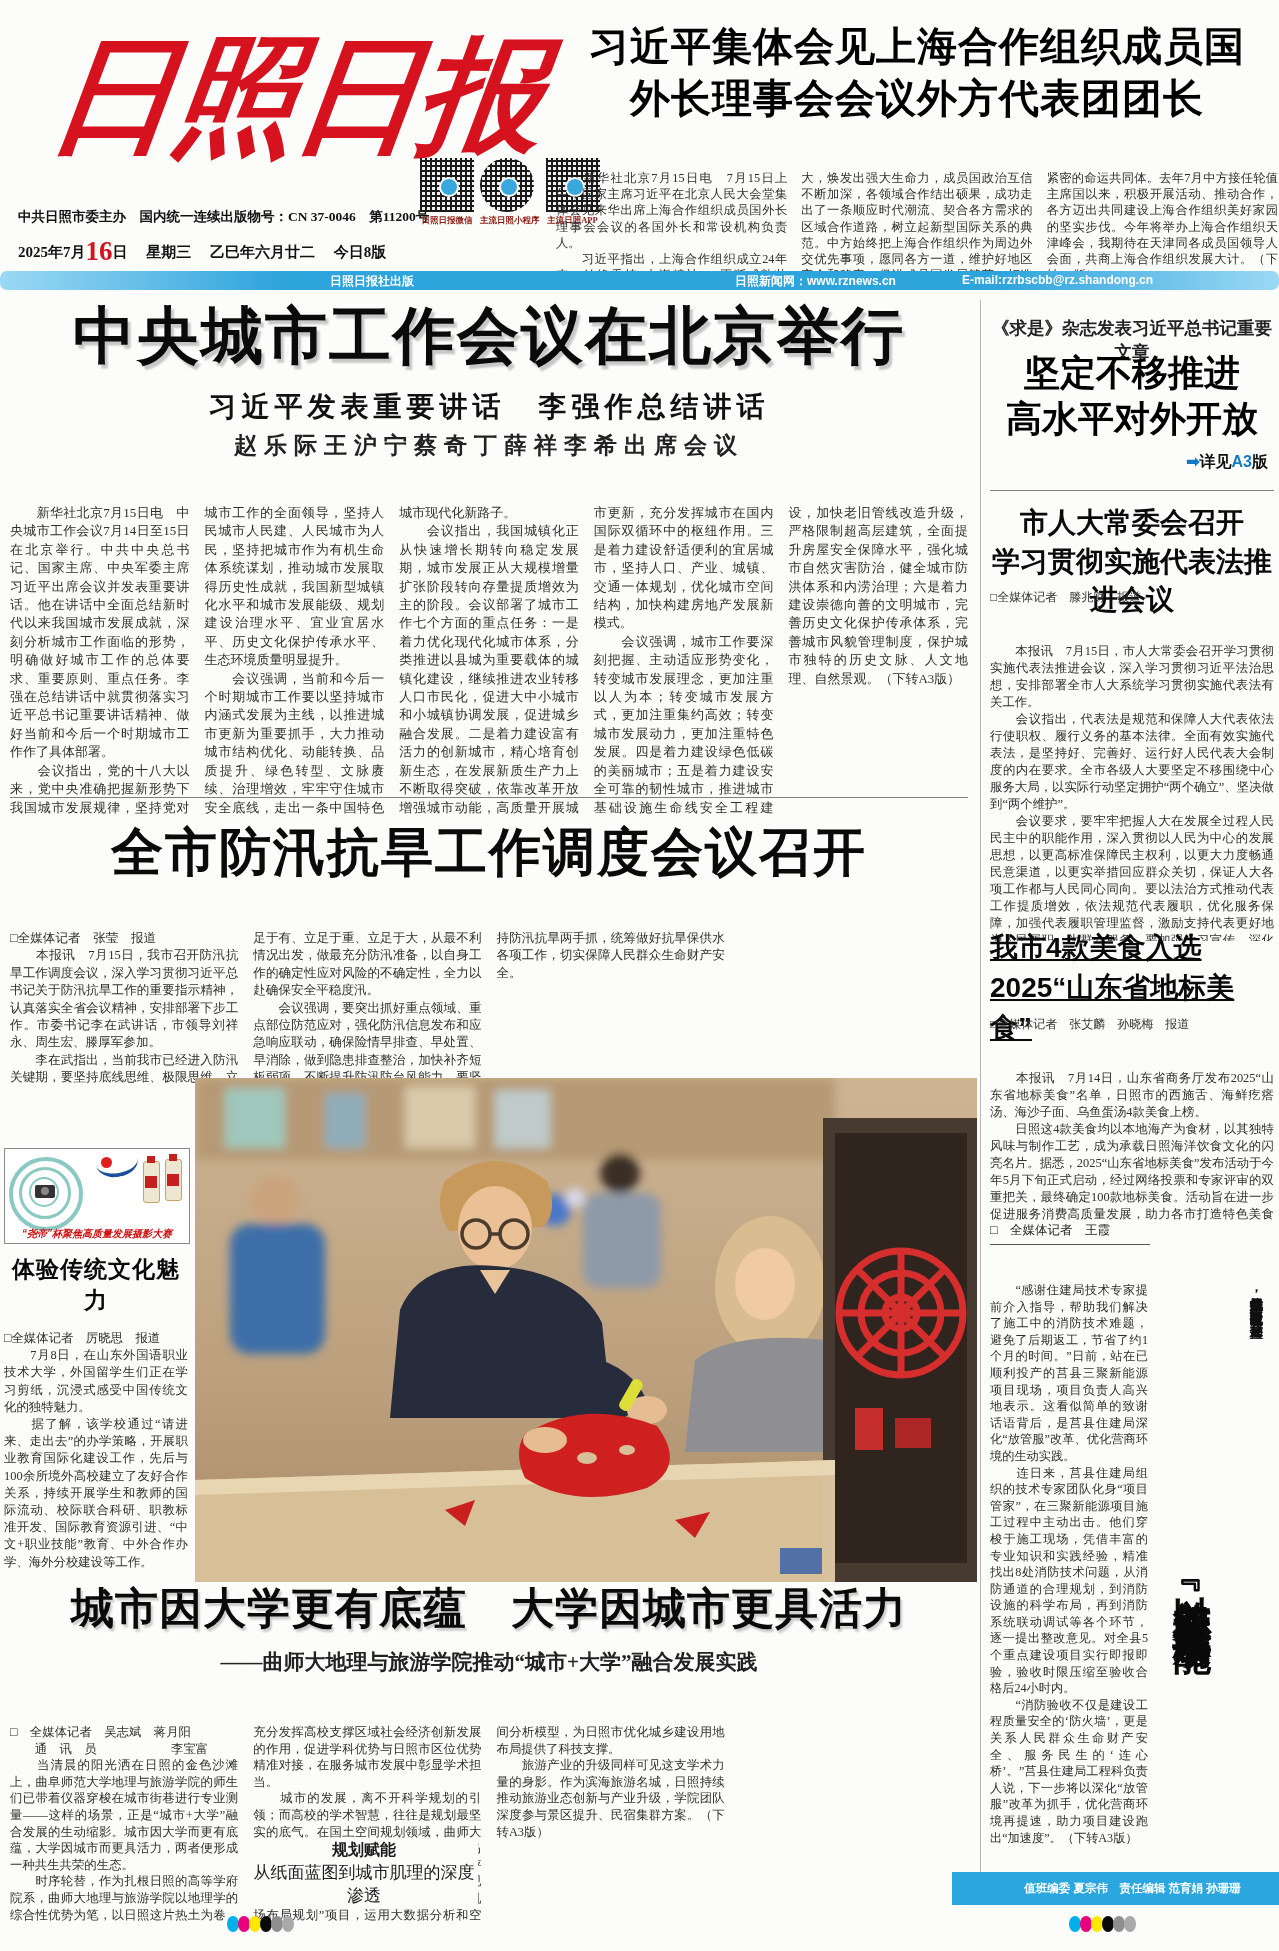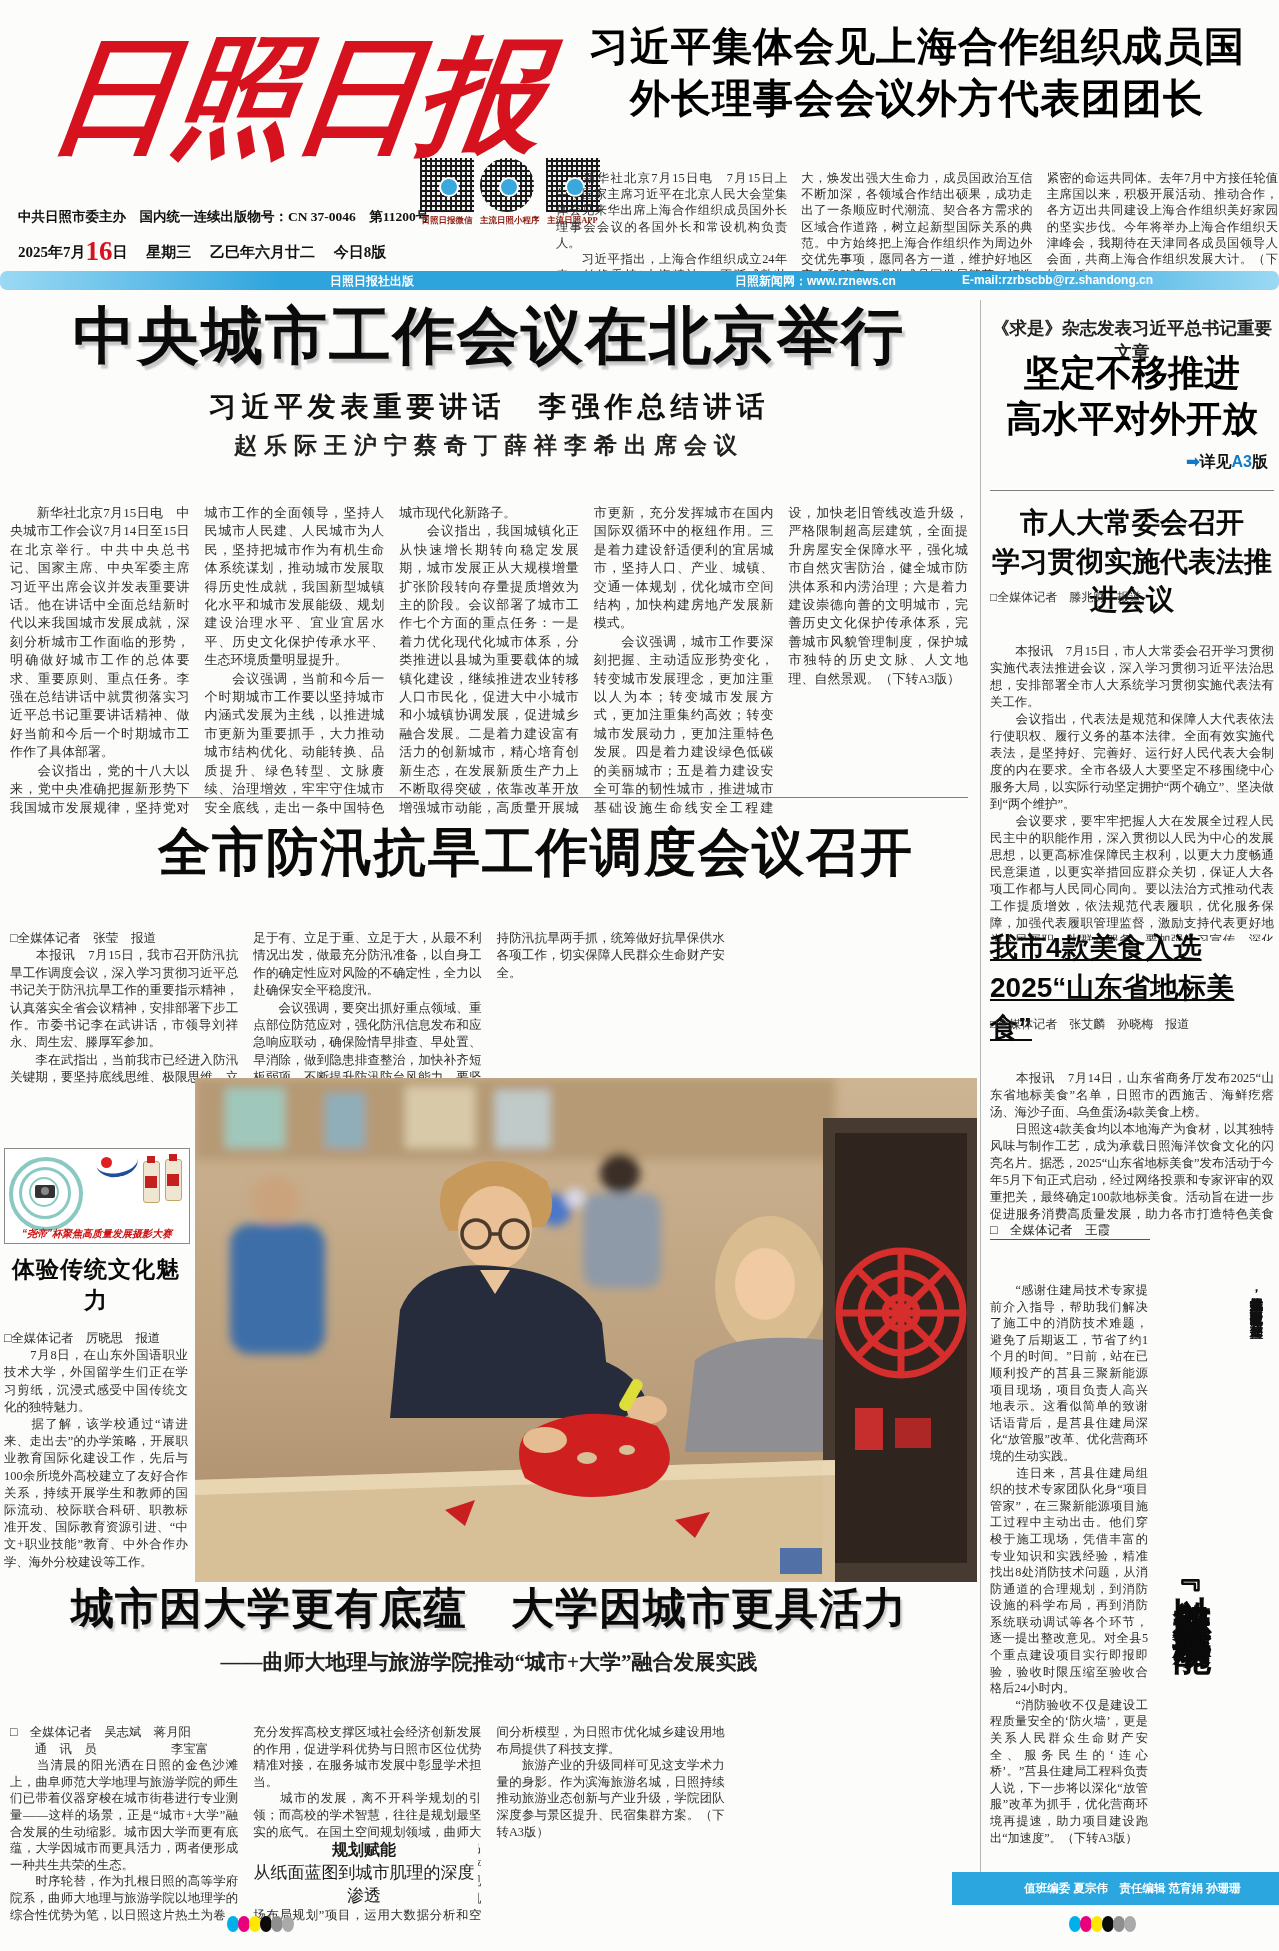--- a/index.html
+++ b/index.html
@@ -37,37 +37,37 @@
   
   .lead-headline{left:0;top:294px;width:978px;font-size:62px;font-weight:900;letter-spacing:2px;color:#0a0a0a;
        text-shadow:3px 4px 2px #c7c7c7;text-align:center;}
   .lead-deck1{left:0;top:388px;width:978px;font-size:28px;font-weight:800;letter-spacing:5px;text-align:center;color:#111;}
   .lead-deck2{left:0;top:430px;width:978px;font-size:23px;font-weight:600;letter-spacing:7px;text-align:center;
        color:#222;font-family:"Liberation Serif",serif;}
   .lead-body{left:10px;top:472px;width:958px;height:318px;column-count:5;column-gap:15px;column-fill:auto;
        font-size:13px;line-height:18.4px;}
   .hrule{border-top:1px solid #808080;height:0;}
   
-  .flood-headline{left:0;top:818px;width:978px;font-size:52px;font-weight:900;letter-spacing:2px;color:#0a0a0a;text-align:center;padding-left:47px;}
+  .flood-headline{left:0;top:818px;width:978px;font-size:52px;font-weight:900;letter-spacing:2px;color:#0a0a0a;text-align:center;}
   .flood-body{left:10px;top:898px;width:958px;height:174px;column-count:4;column-gap:15px;column-fill:auto;
        font-size:12.6px;line-height:17.4px;}
   
   .vrule{border-left:1px solid #b5b5b5;width:0;}
   .q-kicker{left:990px;top:316px;width:284px;font-size:17.5px;font-weight:700;text-align:center;color:#222;}
   .q-title{left:990px;top:350px;width:284px;font-size:36px;font-weight:900;line-height:1.28;text-align:center;color:#000000;}
   .q-jump{left:990px;top:452px;width:278px;text-align:right;font-size:16px;font-weight:bold;color:#111;}
   .q-jump .blue{color:#1079c8;}
   .npc-headline{left:990px;top:504px;width:284px;font-size:28px;font-weight:900;line-height:1.38;text-align:center;color:#0a0a0a;}
   .byline{font-size:12px;color:#333;}
   .npc-byline{left:990px;top:589px;width:284px;}
   .npc-body{left:990px;top:611px;width:284px;height:298px;font-size:12.4px;line-height:17px;}
   .food-headline{left:990px;top:928px;width:284px;font-size:28px;font-weight:900;line-height:1.42;text-align:left;color:#0a0a0a;text-decoration:underline;}
   .food-byline{left:990px;top:1016px;width:284px;}
   .food-body{left:990px;top:1038px;width:284px;height:154px;font-size:12.4px;line-height:17px;}
-  .reform-byline{left:990px;top:1222px;width:160px;font-size:12.5px;color:#222;border-bottom:1px solid #555;}
+  .reform-byline{left:990px;top:1222px;width:160px;font-size:12.5px;color:#222;border-bottom:1px solid #555;padding-bottom:5px;}
   .reform-body{left:990px;top:1250px;width:158px;height:638px;font-size:12.2px;line-height:16.6px;}
   .reform-vhead{left:1150px;top:1284px;width:84px;height:604px;writing-mode:vertical-rl;text-orientation:upright;
        font-size:39px;font-weight:900;letter-spacing:3px;line-height:84px;color:#0a0a0a;text-align:center;}
   .reform-vkicker{left:1238px;top:1288px;width:36px;height:380px;writing-mode:vertical-rl;text-orientation:upright;
        font-size:13px;font-weight:bold;line-height:36px;color:#111;}
   
   .ad-box{left:4px;top:1148px;width:184px;height:94px;border:1px solid #8a8a8a;background:#fff;overflow:hidden;}
   .ring{position:absolute;border-radius:50%;border:4px solid rgba(42,157,143,.55);}
   .ad-camera{position:absolute;left:30px;top:36px;width:20px;height:13px;background:#333;border-radius:2px;}
   .ad-camera::after{content:"";position:absolute;left:6px;top:2px;width:8px;height:8px;border-radius:50%;background:#888;}

